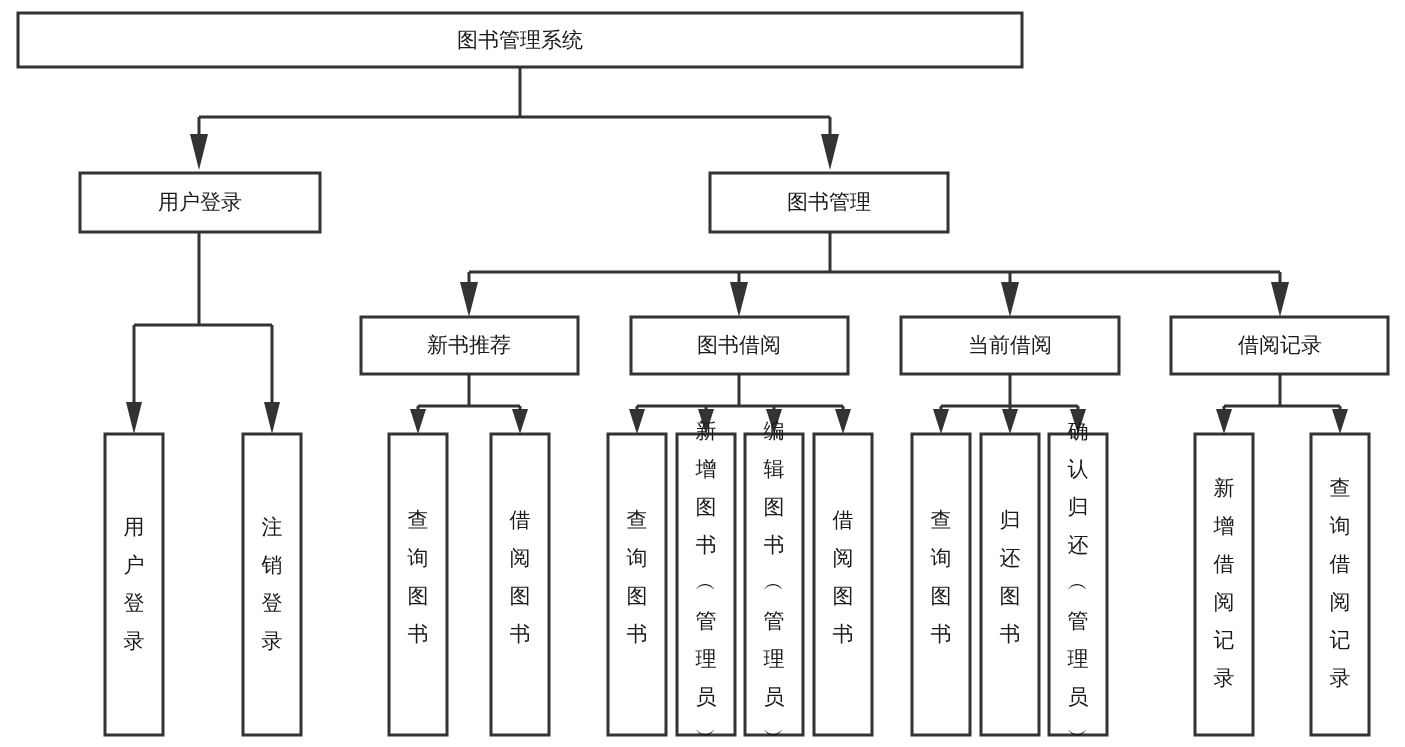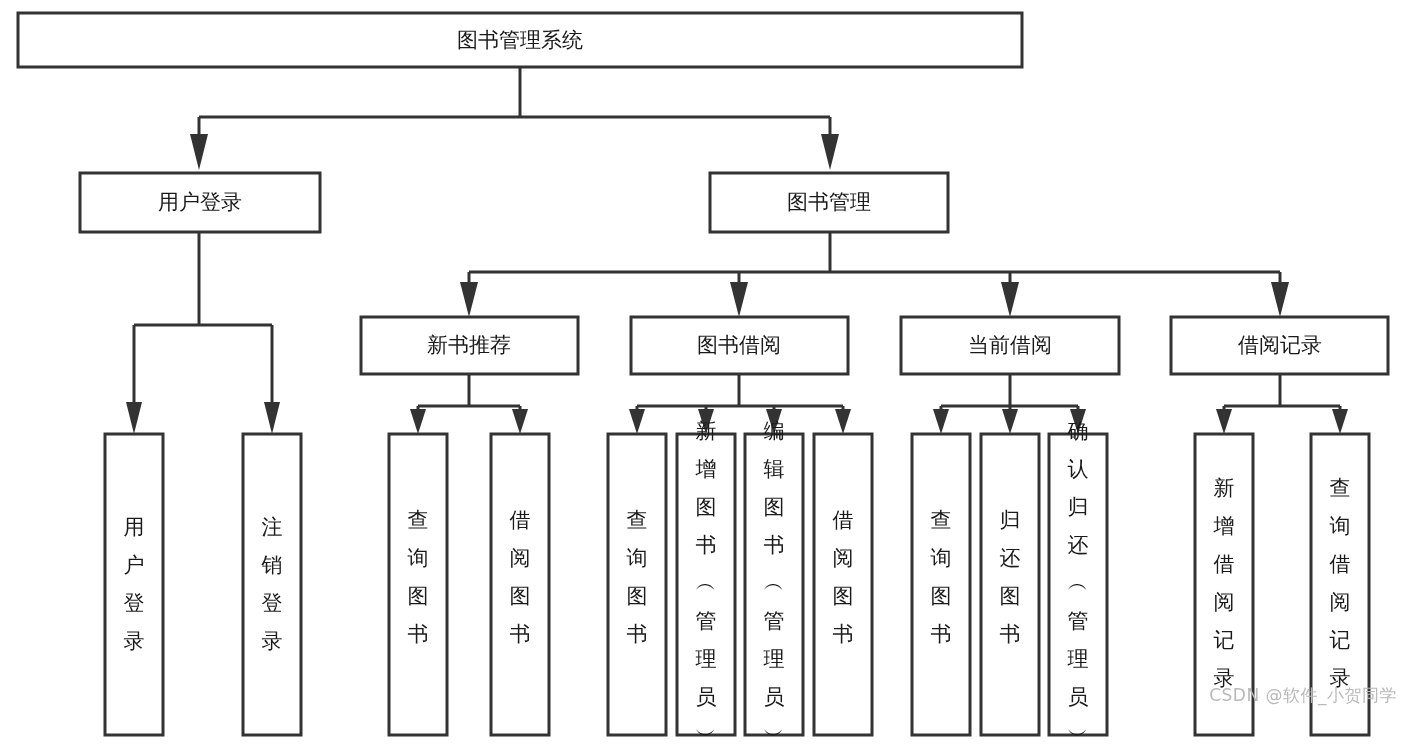--- a/index.html
+++ b/index.html
@@ -301,14 +301,13 @@
           <text class="vert-label-char" x="1340" y="489">查</text>
           <text class="vert-label-char" x="1340" y="527">询</text>
           <text class="vert-label-char" x="1340" y="565">借</text>
           <text class="vert-label-char" x="1340" y="603">阅</text>
           <text class="vert-label-char" x="1340" y="641">记</text>
           <text class="vert-label-char" x="1340" y="679">录</text>
         </g>
     </g>
   </svg>
 
-  <div class="watermark">CSDN @软件_小贺同学</div>
 </div>
 
 </body></html>

